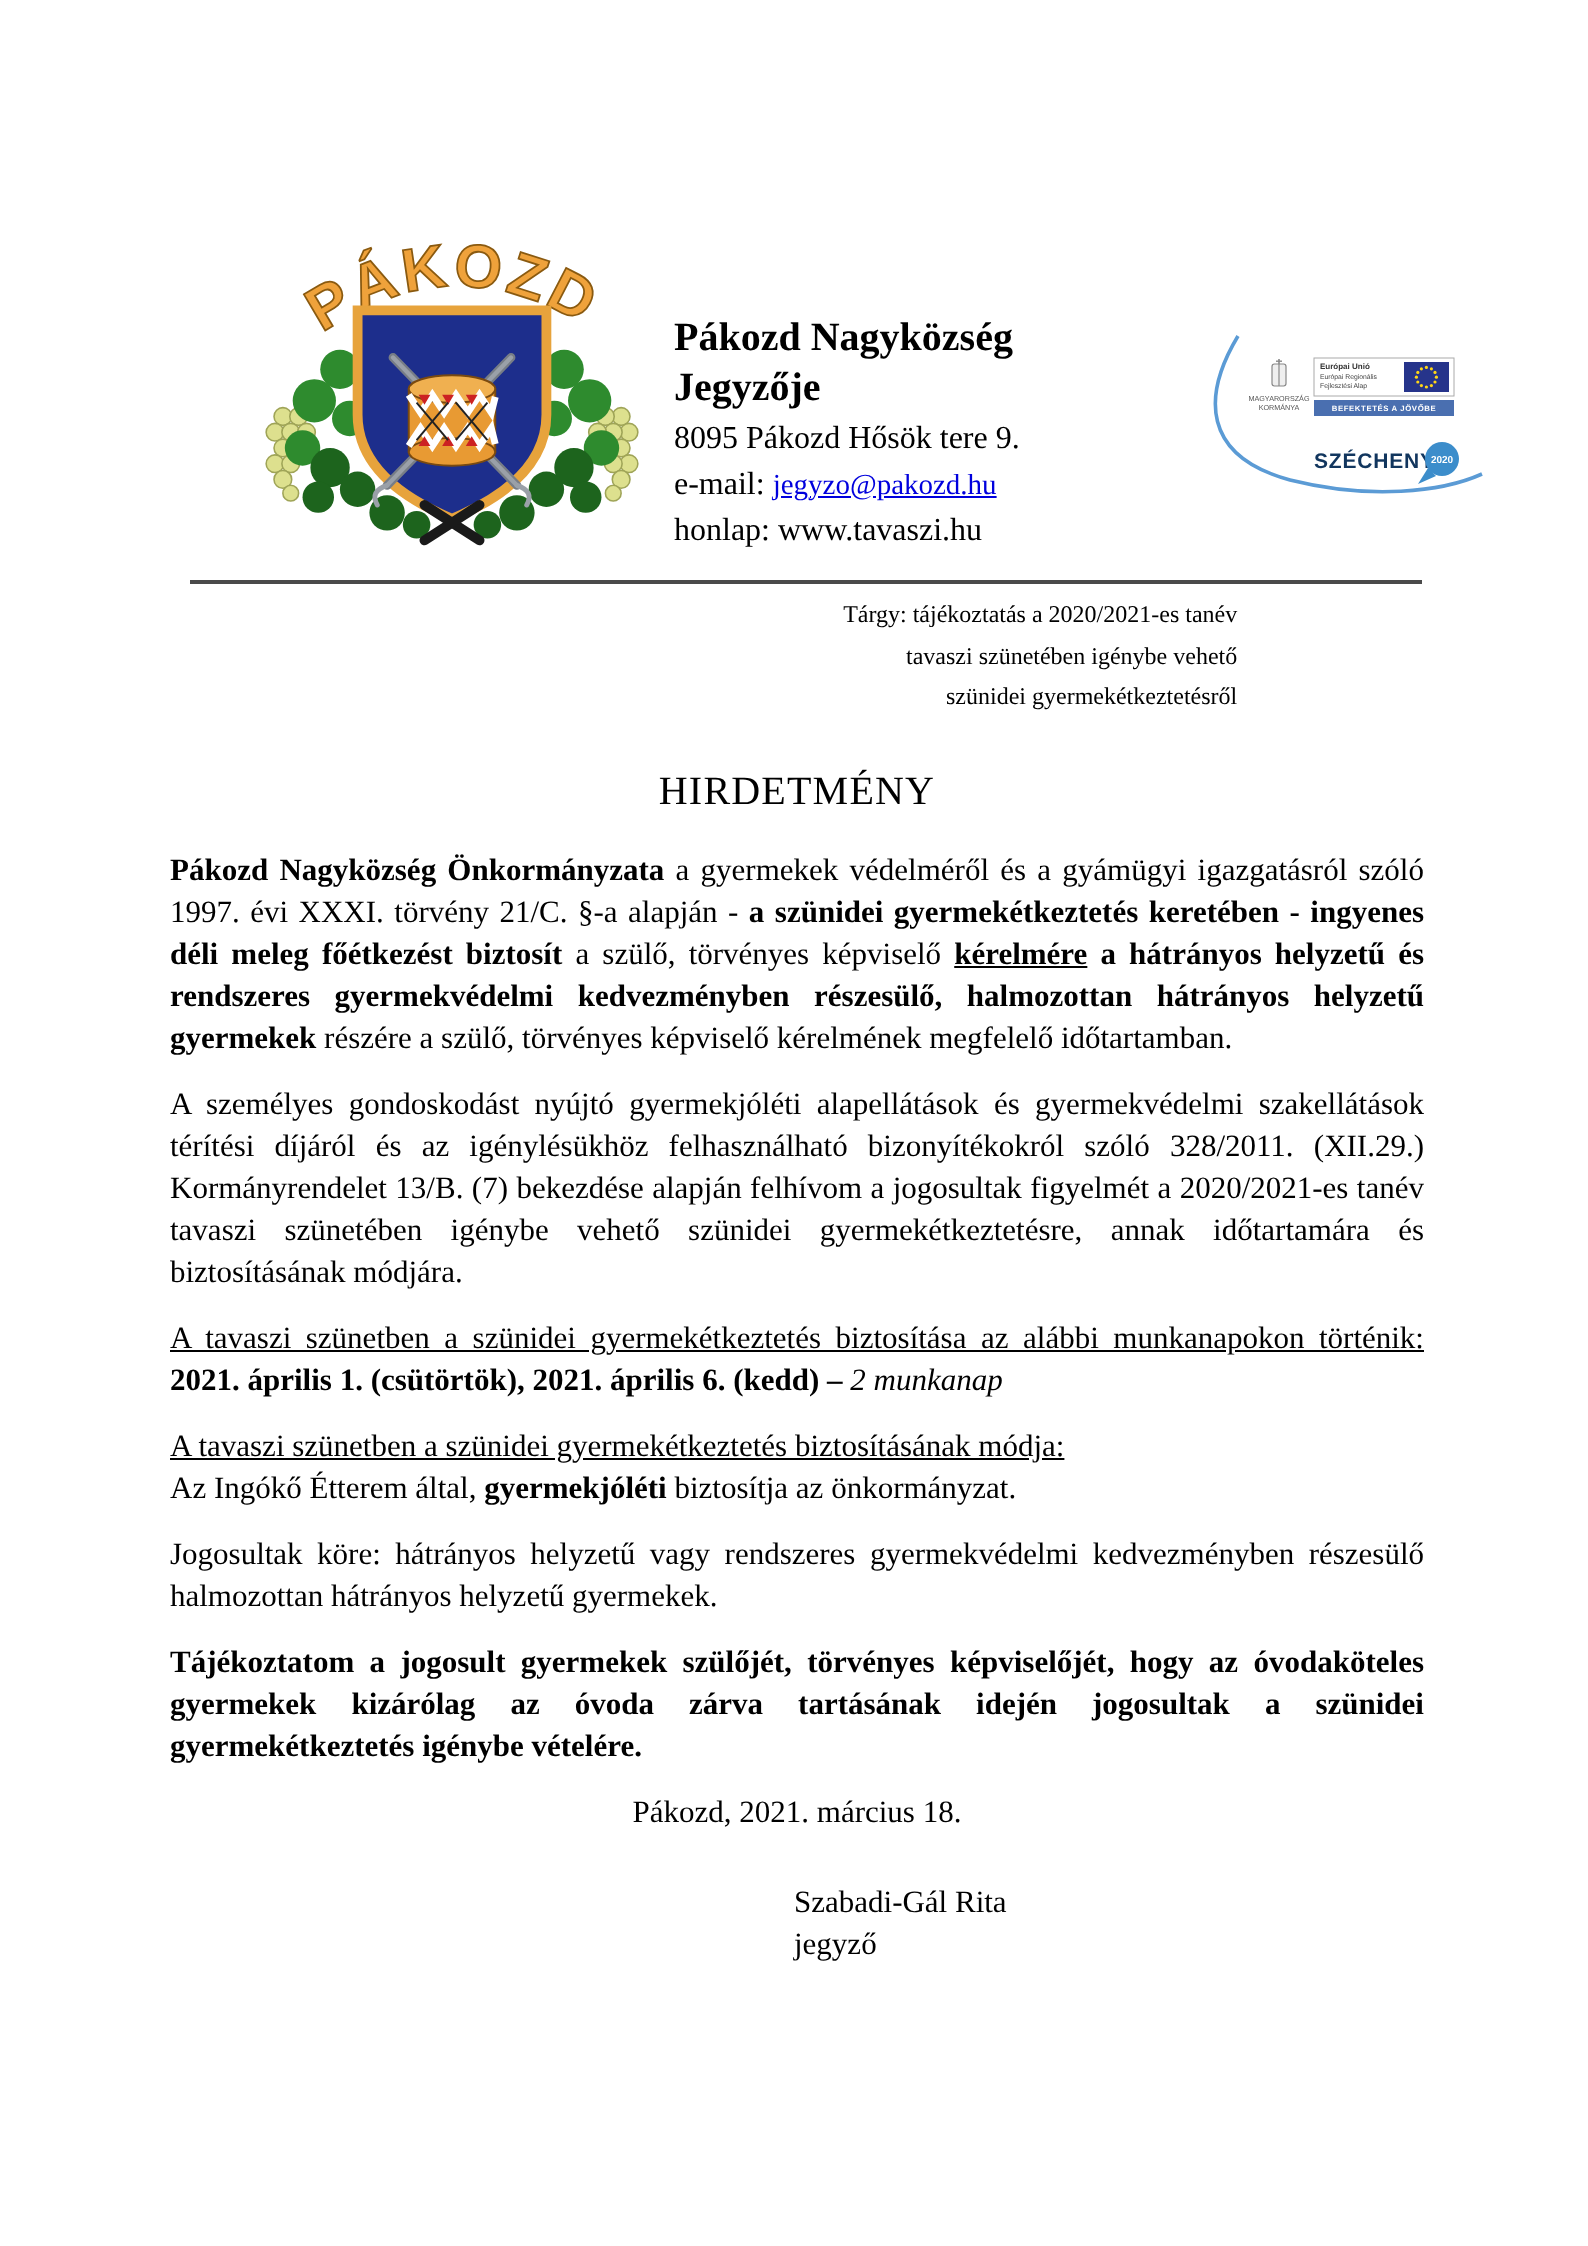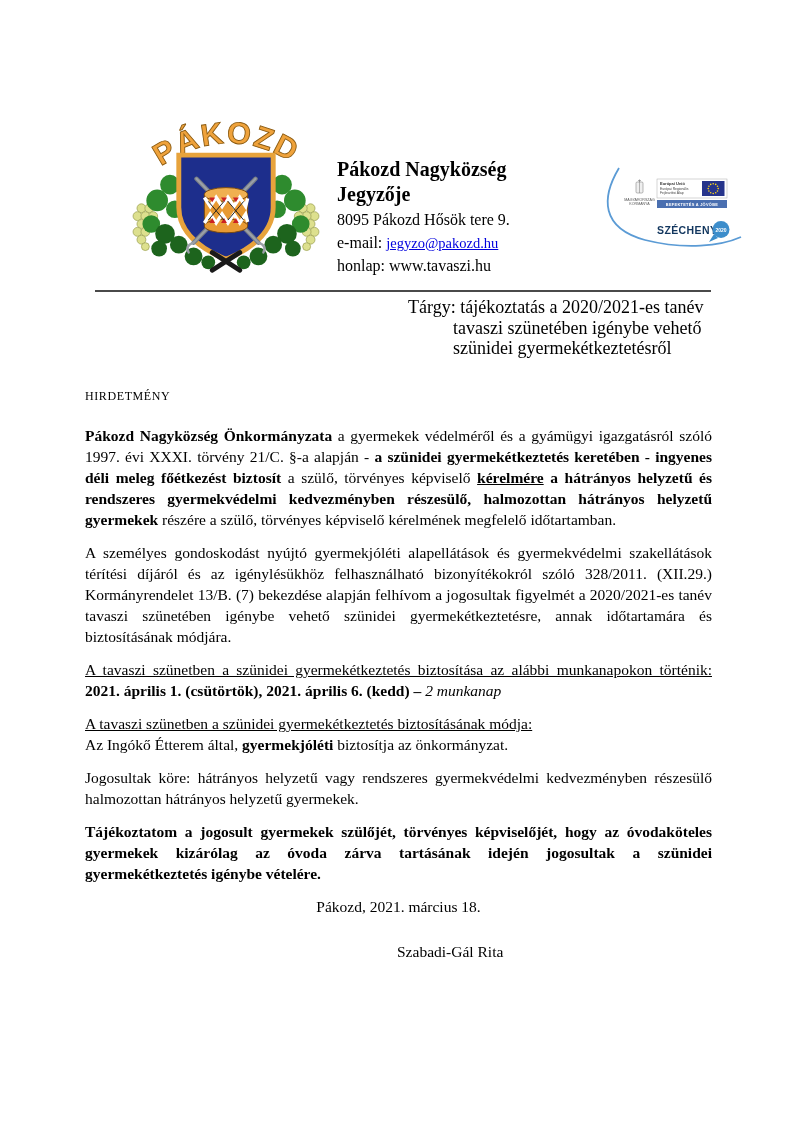--- a/index.html
+++ b/index.html
@@ -13,26 +13,26 @@
   
   .coat { position:absolute; left:108px; top:112px; width:236px; height:163px; }
   .org  { position:absolute; left:337px; top:157px; }
   .org-name { font-size:20px; font-weight:bold; line-height:25px; color:#000; }
   .org-contact { font-size:16px; line-height:19.5px; margin-top:3px; color:#000; }
   .email-link { color:var(--link,#0000dd); text-decoration:underline; font-size:14.5px; cursor:pointer; }
   .szech { position:absolute; left:597px; top:162px; width:146px; height:104px; }
 
   .rule { position:absolute; left:95px; top:290px; width:616px; height:0; border-top:2px solid var(--rule-gray,#4a4a4a); }
 
-  .subject { position:absolute; left:408px; top:297px; font-size:18px; line-height:20.5px; color:#000; }
+  .subject { position:absolute; left:408px; top:297px; font-size:12px; line-height:20.5px; color:#000;text-align:right; }
   .subject .ind { margin-left:45px; }
 
   
   .content { position:absolute; left:85px; top:386px; width:627px; font-size:15.5px; line-height:21px; color:#000; }
-  .doc-title { text-align:left; font-weight:normal; font-size:12px; letter-spacing:0.6px; margin:0 0 18px 0; }
+  .doc-title { text-align:center; font-weight:normal; font-size:20px; letter-spacing:0.6px; margin:0 0 18px 0; }
   .para { margin:0 0 12px 0; text-align:justify; }
   .fill { text-align:justify; text-align-last:justify; }
   .u { text-decoration:underline; }
   .dateline { margin:0; text-align:center; }
 
   .signature { position:absolute; left:397px; top:941px; width:260px; text-align:left; font-size:15.5px; line-height:21px; color:#000; }
 
   b { font-weight:bold;margin-top:12px; } i { font-style:italic; }
 </style>
 </head>
@@ -223,15 +223,16 @@
 
     <p class="para">Jogosultak köre: hátrányos helyzetű vagy rendszeres gyermekvédelmi kedvezményben részesülő halmozottan hátrányos helyzetű gyermekek.</p>
 
     <p class="para"><b>Tájékoztatom a jogosult gyermekek szülőjét, törvényes képviselőjét, hogy az óvodaköteles gyermekek kizárólag az óvoda zárva tartásának idején jogosultak a szünidei gyermekétkeztetés igénybe vételére.</b></p>
 
     <p class="dateline">Pákozd, 2021. március 18.</p>
   </div>
 
   <div class="signature">
     <div>Szabadi-Gál Rita</div>
+    <div>jegyző</div>
   </div>
 
 </div>
 
 </body></html>

